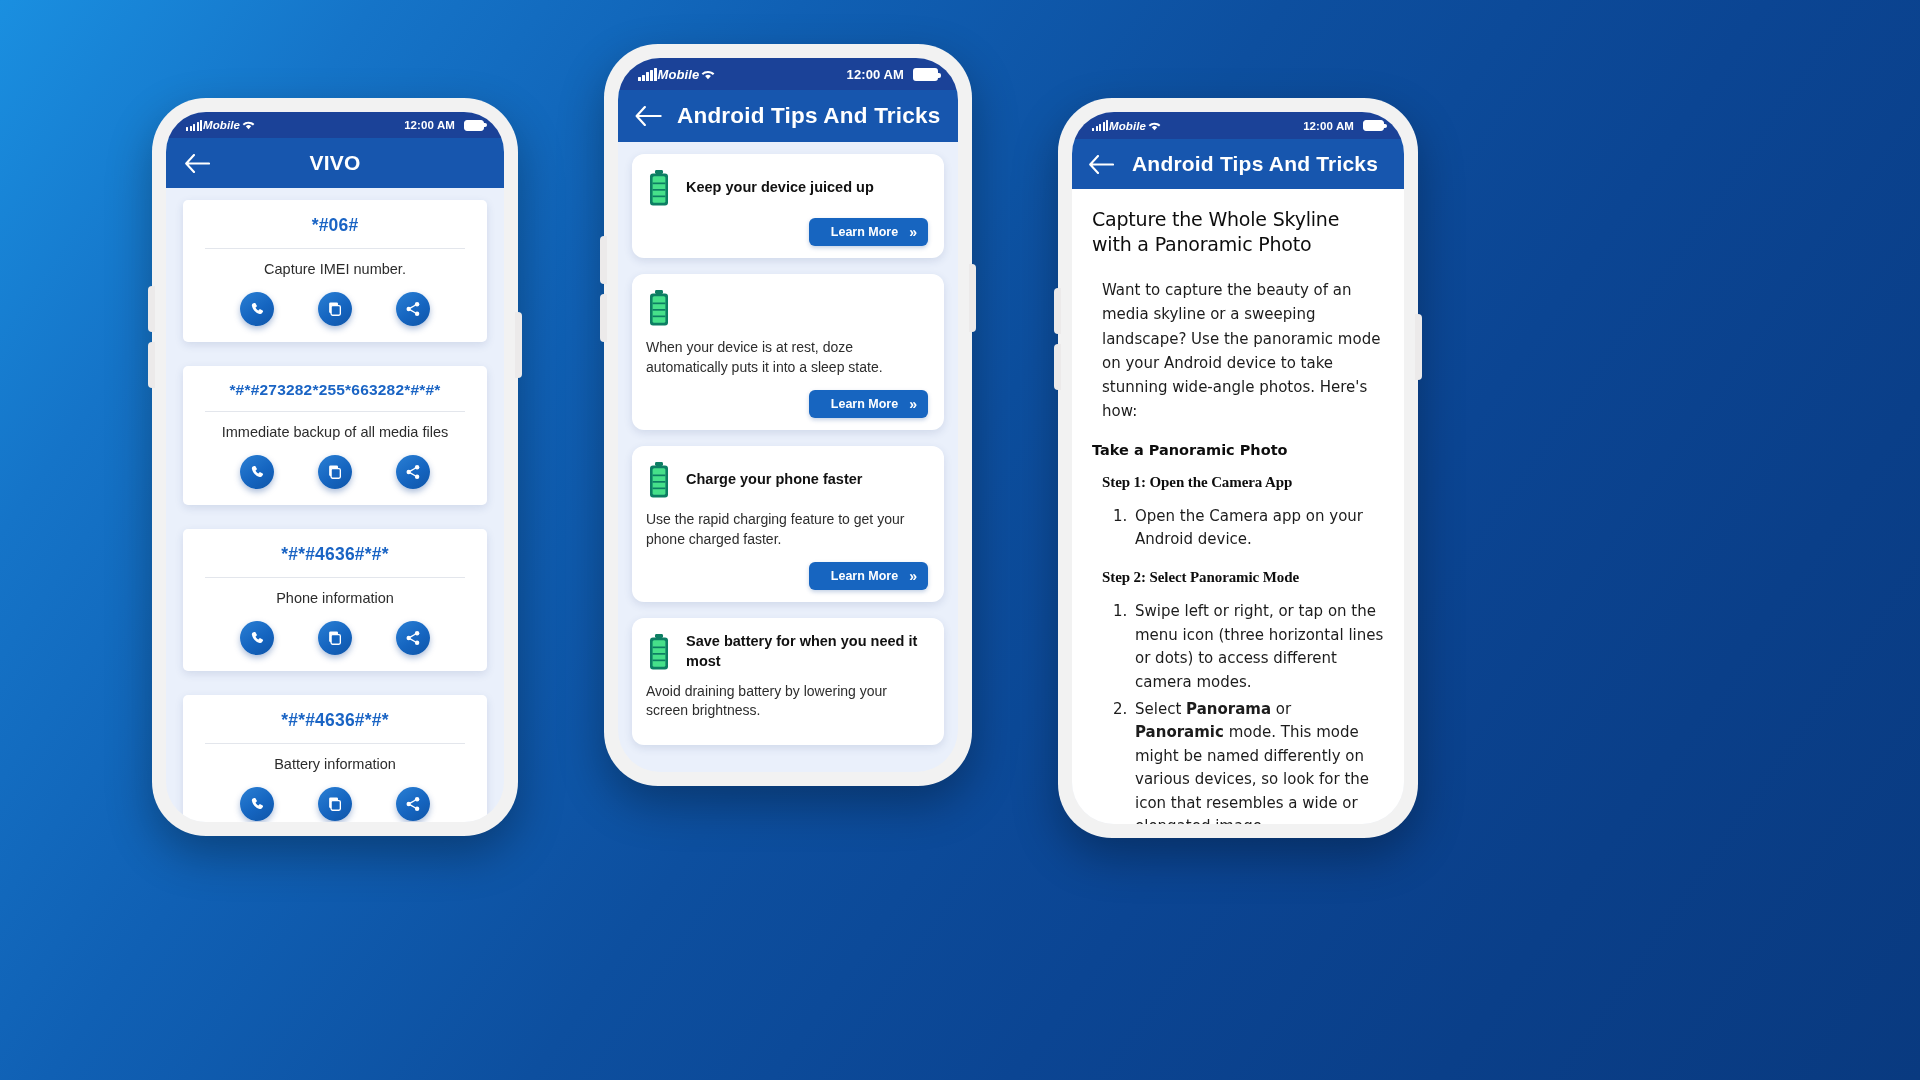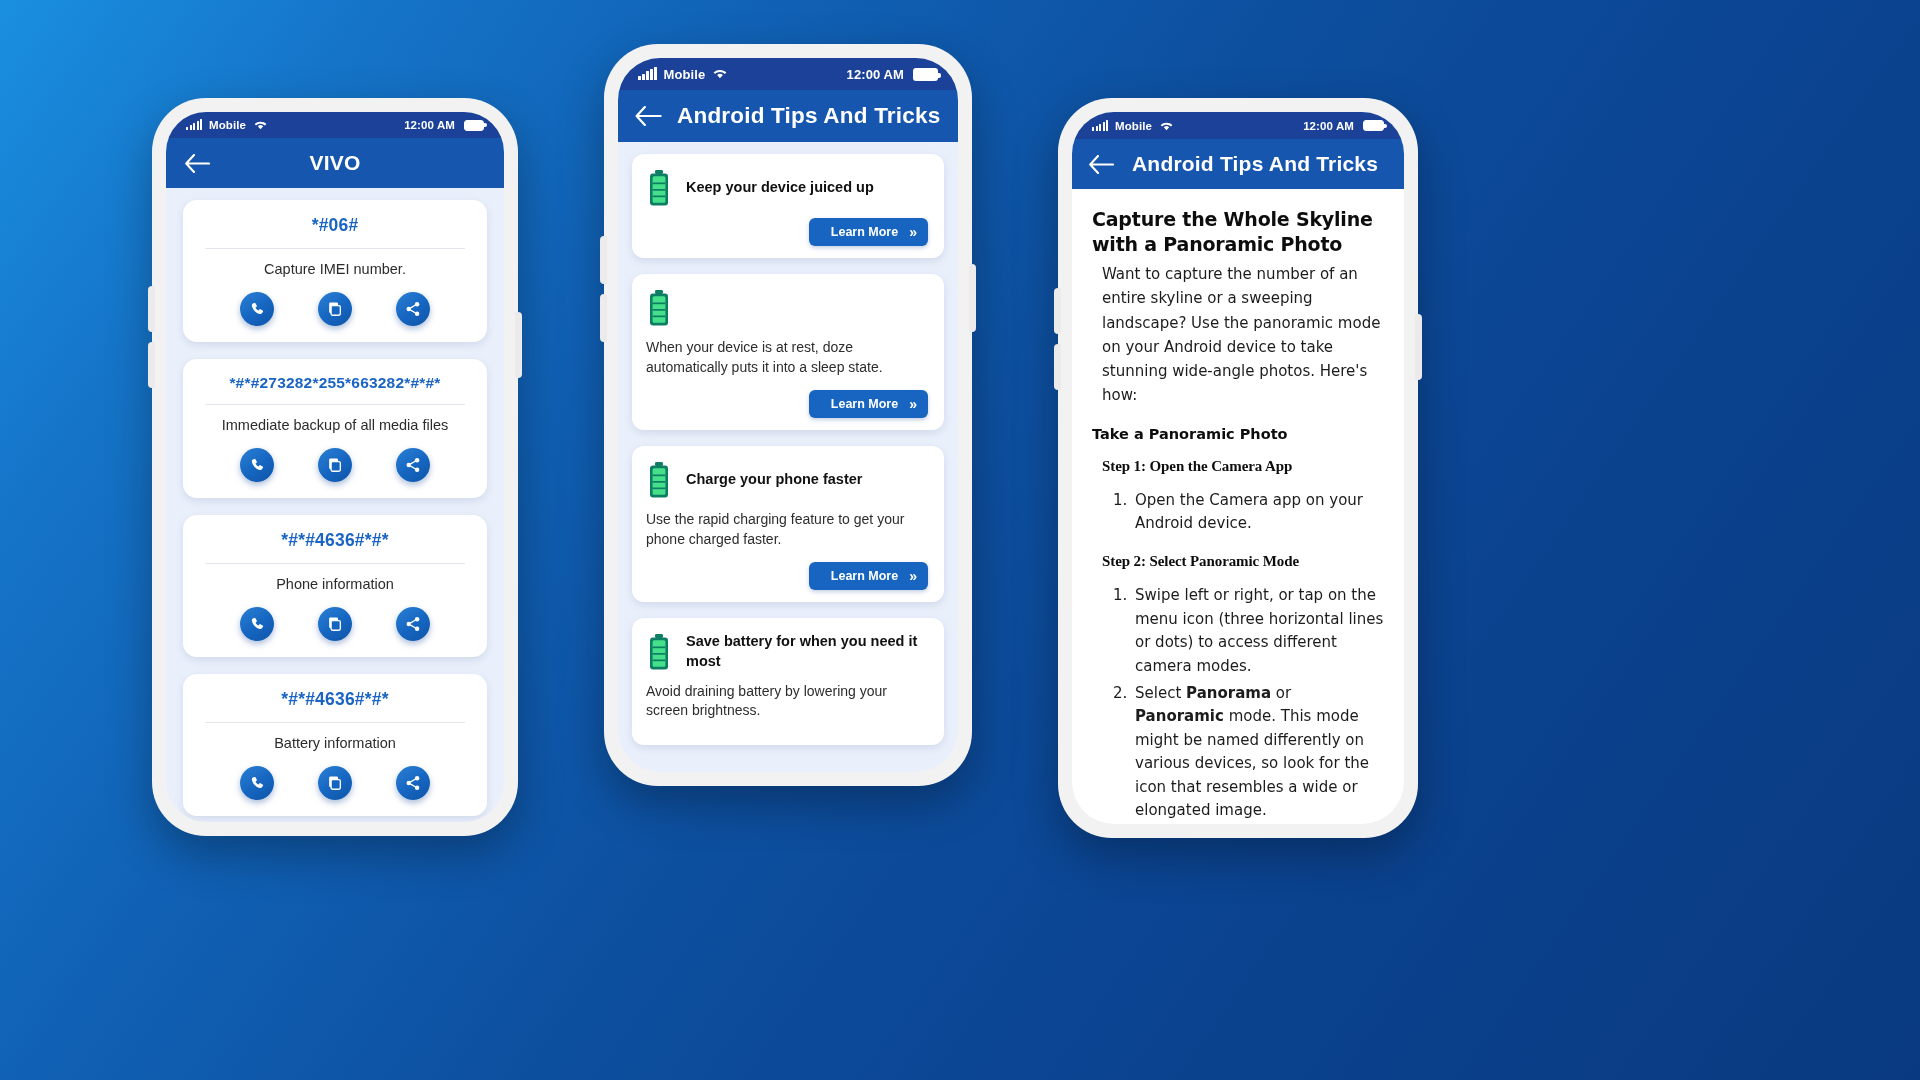--- a/index.html
+++ b/index.html
@@ -69,21 +69,21 @@
   
   .statusbar {
     background: #1b4298;
     color: #ffffff;
     display: flex;
     align-items: center;
     justify-content: space-between;
     padding: 0 20px;
     flex: 0 0 auto;
   }
-  .sb-left { display: flex; gap: 7px; }
+  .sb-left { display: flex; align-items: center; gap: 1px; font-style: italic; }
   .sb-right { display: flex; align-items: center; gap: 9px; }
   .sb-text { font-size: 14px; font-weight: 600; letter-spacing: .1px; }
 
   .signal { display: flex; align-items: flex-end; gap: 1.5px; height: 13px; }
   .signal i { display: block; width: 2.5px; background: #fff; border-radius: .5px; }
   .signal i:nth-child(1) { height: 4px; }
   .signal i:nth-child(2) { height: 6px; }
   .signal i:nth-child(3) { height: 8.5px; }
   .signal i:nth-child(4) { height: 11px; }
   .signal i:nth-child(5) { height: 13px; }
@@ -152,23 +152,23 @@
   #phone1 .signal i:nth-child(4) { height: 9px; }
   #phone1 .signal i:nth-child(5) { height: 11px; }
   #phone1 .battery { width: 20px; height: 11px; border-width: 1.6px; }
   #phone1 .battery::after { right: -4px; top: 2.6px; width: 2.6px; height: 4px; }
   #phone1 .appbar { height: 50px; }
   #phone1 .appbar-title { font-size: 21px; }
   #phone1 .scroll-area { padding: 12px 17px 0 17px; }
 
   .code-card {
     background: #fff;
-    border-radius: 14px;
+    border-radius: 5px;
     box-shadow: 0 3px 8px rgba(35,60,120,0.13);
-    margin-bottom: 17px;
+    margin-bottom: 24px;
     padding: 15px 16px 16px 16px;
     text-align: center;
   }
   .code-title {
     color: #1a64c4;
     font-weight: 700;
     font-size: 17.5px;
     letter-spacing: .2px;
     padding-bottom: 12px;
   }
@@ -283,24 +283,24 @@
   #phone3 .scroll-area { padding: 0; }
 
   .article {
     background: #fff;
     height: 100%;
     padding: 18px 20px 0 20px;
     font-family: "DejaVu Sans", sans-serif;
   }
   .art-h1 {
     font-size: 19px;
-    font-weight: 700;
+    font-weight: 400;
     line-height: 1.34;
     color: #0d0d0d;
-    margin-bottom: 4px;
+    margin-bottom: 20px;
     letter-spacing: -.2px;
   }
   .art-p {
     font-size: 15px;
     line-height: 1.62;
     color: #1c1c1c;
     margin: 0 0 18px 10px;
   }
   .art-h2 {
     font-size: 14.5px;
@@ -648,21 +648,21 @@
         <svg width="26" height="19" viewBox="0 0 26 19">
             <path d="M10 1 2.2 9.5 10 18M2.5 9.5H25" stroke="#fff" stroke-width="2.1" fill="none" stroke-linecap="round" stroke-linejoin="round"></path>
           </svg>
       </span>
       <span class="appbar-title">Android Tips And Tricks</span>
     </div>
 
     <div class="scroll-area">
       <div class="article">
         <div class="art-h1">Capture the Whole Skyline with a Panoramic Photo</div>
-        <p class="art-p">Want to capture the number of an entire skyline or a sweeping landscape? Use the panoramic mode on your Android device to take stunning wide-angle photos. Here's how:</p>
+        <p class="art-p">Want to capture the beauty of an media skyline or a sweeping landscape? Use the panoramic mode on your Android device to take stunning wide-angle photos. Here's how:</p>
         <div class="art-h2">Take a Panoramic Photo</div>
 
         <div class="art-h3">Step 1: Open the Camera App</div>
         <ol class="art-ol">
           <li>Open the Camera app on your Android device.</li>
         </ol>
 
         <div class="art-h3">Step 2: Select Panoramic Mode</div>
         <ol class="art-ol">
           <li>Swipe left or right, or tap on the menu icon (three horizontal lines or dots) to access different camera modes.</li>

